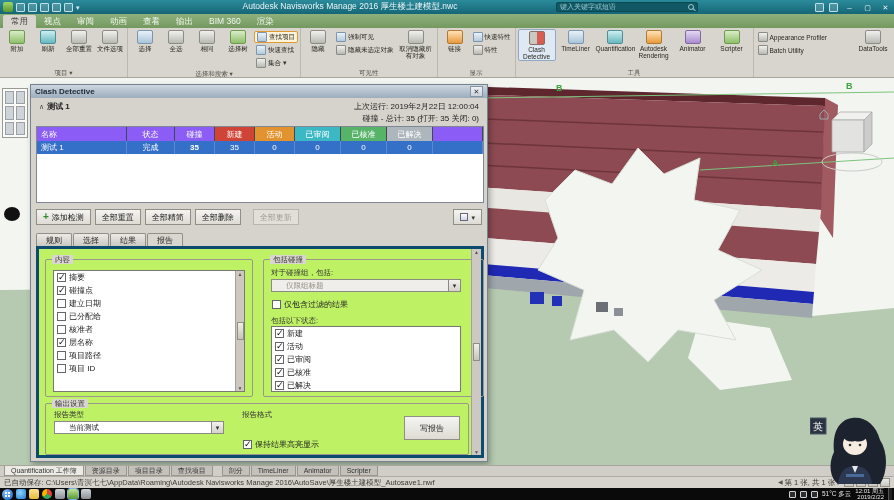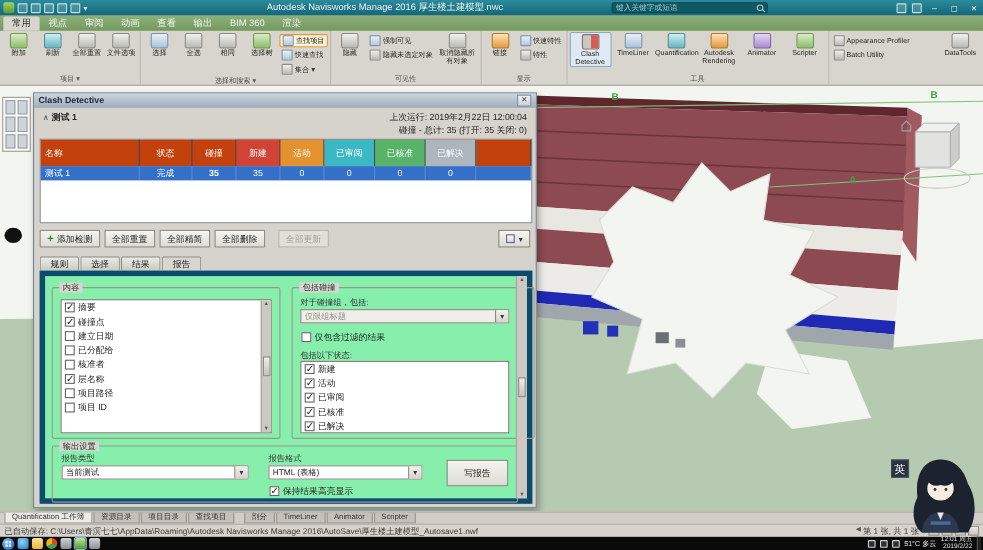--- a/index.html
+++ b/index.html
@@ -52,50 +52,50 @@
 
 
 .cd{position:absolute;left:30px;top:6px;width:458px;height:378px;background:#d6d3cc;border:1px solid #75828f;box-shadow:2px 3px 6px rgba(0,0,0,.3);z-index:5}
 .cd-title{height:13px;background:linear-gradient(#cdd6df,#9cadbd);display:flex;align-items:center;justify-content:space-between;padding:0 4px;font-size:8px;color:#1c2835;font-weight:bold}
 .cd-x{width:13px;height:11px;border:1px solid #8494a4;background:linear-gradient(#f0f2f4,#c9d2da);font-size:7px;line-height:9px;text-align:center;color:#333}
 .cd-x::before{content:"✕"}
 .cd-row1{position:absolute;top:16px;left:8px;right:8px;height:11px;font-size:8px;display:flex;justify-content:space-between;align-items:center}
 .caret-up::before{content:"∧";font-size:7px;color:#444;margin-right:3px}
 .cd-row2{position:absolute;top:28px;right:8px;font-size:8px}
 .cd-table{position:absolute;top:41px;left:5px;width:448px;height:77px;border:1px solid #7e8792;background:#fff}
-.thead{display:flex;height:24px;background:#c2410c;color:#fff;font-size:8px}
+.thead{display:flex;height:14px;background:#8b5cf6;color:#fff;font-size:8px}
 .th,.td{display:flex;align-items:center;justify-content:center;flex:none;overflow:hidden;white-space:nowrap}
 .th{border-right:1px solid #3e4954}
 .cw0{width:90px;justify-content:flex-start;padding-left:4px}.cw1{width:48px}.cw2{width:40px}.cw3{width:40px}.cw4{width:40px}.cw5{width:46px}.cw6{width:46px}.cw7{width:46px}.cwf{flex:1}
 .c-new{background:#cf4436}.c-active{background:#e2922e}.c-rev{background:#3cb8c4}.c-app{background:#56b368}.c-res{background:#aeb6bd}
 .trow{display:flex;height:13px;background:#3470c8;color:#fff;font-size:8px}
 .td{border-right:1px solid rgba(255,255,255,.18)}
 .bold{font-weight:bold}
 .cd-btns{position:absolute;top:124px;left:5px;right:5px;height:16px;display:flex;gap:4px;align-items:center}
 .b3{background:linear-gradient(#f5f4f1,#dedbd4);border:1px solid #8f8f86;height:16px;font-size:8px;display:inline-flex;align-items:center;justify-content:center;padding:0 6px;gap:3px;color:#222;white-space:nowrap}
 .b3.disabled{color:#a09d95;border-color:#b8b5ad;background:#e2dfd9}
 .plus-ic::before{content:"+";color:#2e8b2e;font-weight:bold;font-size:10px;line-height:8px}
 .grid-ic{width:8px;height:8px;background:linear-gradient(#fff,#cfd4e4);border:1px solid #667}
 .caret-d::before{content:"▾";font-size:7px;color:#333}
 .gap{margin-left:8px}
 .mla{margin-left:auto}
 .cd-tabs{position:absolute;top:148px;left:5px;display:flex}
 .cdtab{height:13px;padding:0 9px;font-size:8px;border:1px solid #8f8f88;border-bottom:none;background:linear-gradient(#eceae6,#ccc9c2);display:flex;align-items:center;margin-right:1px;border-radius:2px 2px 0 0;color:#222}
 .cdtab.active{background:#d9d6d0}
-.cd-content{position:absolute;top:161px;left:5px;width:448px;height:212px;background:#86efac;border:5px solid #0c4a6e}
+.cd-content{position:absolute;top:161px;left:5px;width:448px;height:212px;background:#bef264;border:3px solid #0c4a6e}
 .gbox{position:absolute;border:1px solid #9b978f;border-radius:2px}
 .glg{position:absolute;top:-5px;left:6px;background:#d9d6d0;padding:0 3px;font-size:7.5px;color:#333;line-height:9px}
 .wlist{position:absolute;background:#fff;border:1px solid #7b786f;overflow:hidden;display:flex}
 .wlist-items{flex:1}
 .chkrow{display:flex;align-items:center;gap:3px;height:13px;padding-left:3px;font-size:8px;white-space:nowrap}
 .chk{width:9px;height:9px;border:1px solid #666;background:#fff;position:relative;flex:none}
 .chk[data-checked="true"]::after{content:"✓";position:absolute;left:0;top:-2px;font-size:9px;color:#111;font-weight:bold}
 .vscroll{width:9px;background:#cdc9c2;border-left:1px solid #a5a29a;display:flex;flex-direction:column;justify-content:space-between;align-items:center;font-size:5px;color:#555}
 .vthumb{width:7px;height:18px;background:linear-gradient(#f0efec,#c6c3bc);border:1px solid #918e86;margin:1px auto}
-.dd{height:13px;background:#fff;border:1px solid #8a8a82;display:flex;align-items:center;justify-content:space-between;font-size:7.5px;padding-left:3px;color:#222;position:absolute}
+.dd{height:13px;background:#fff;border:1px solid #8a8a82;display:flex;align-items:center;justify-content:space-between;font-size:7.5px;padding-left:14px;color:#222;position:absolute}
 .ddb{width:12px;height:100%;background:linear-gradient(#f2f1ee,#d6d3cc);border-left:1px solid #8a8a82;display:flex;align-items:center;justify-content:center}
 .dd.disabled{background:#efeeea;color:#908d85}
 .slabel{position:absolute;font-size:7.5px;color:#333;white-space:nowrap}
 .cscroll{position:absolute;right:0;top:0;bottom:0;width:10px;background:#cdc9c2;border-left:1px solid #a5a29a;display:flex;flex-direction:column;justify-content:space-between;align-items:center;font-size:5px;color:#555}
 
 
 .docktabs{position:absolute;top:465px;height:11px;left:0;right:0;background:#d1cec7;border-top:1px solid #a9a59d;display:flex;align-items:flex-start;padding-left:4px;gap:1px;z-index:10}
 .dtab{height:10px;line-height:9px;padding:0 6px;font-size:7px;background:#c4c1ba;border:1px solid #9a968e;border-top:none;color:#333;white-space:nowrap}
 .dtab.active{background:#eceae5}
 .statusbar{position:absolute;top:476px;height:12px;left:0;right:0;background:#d6d3cc;border-top:1px solid #b0aca4;display:flex;align-items:center;padding:0 4px;font-size:7.5px;color:#3a3a33;z-index:10}
@@ -523,26 +523,20 @@
       <div class="gbox" style="left:6px;top:154px;width:424px;height:52px">
         <span class="glg">输出设置</span>
         <span class="slabel" style="left:8px;top:6px">报告类型</span>
         <div class="dd" style="left:8px;top:17px;width:170px">
           <span>当前测试</span>
           <span class="ddb">
               <span class="caret-d"></span>
             </span>
         </div>
         <span class="slabel" style="left:196px;top:6px">报告格式</span>
-        <div class="dd" style="left:196px;top:17px;width:140px">
-          <span>HTML (表格)</span>
-          <span class="ddb">
-              <span class="caret-d"></span>
-            </span>
-        </div>
         <div class="chkrow" style="position:absolute;left:194px;top:34px">
           <span class="chk" data-checked="true"></span>
           <span>保持结果高亮显示</span>
         </div>
         <span class="b3" style="position:absolute;right:8px;top:12px;width:56px;height:24px">
             <span>写报告</span>
           </span>
       </div>
 
       <div class="cscroll">

